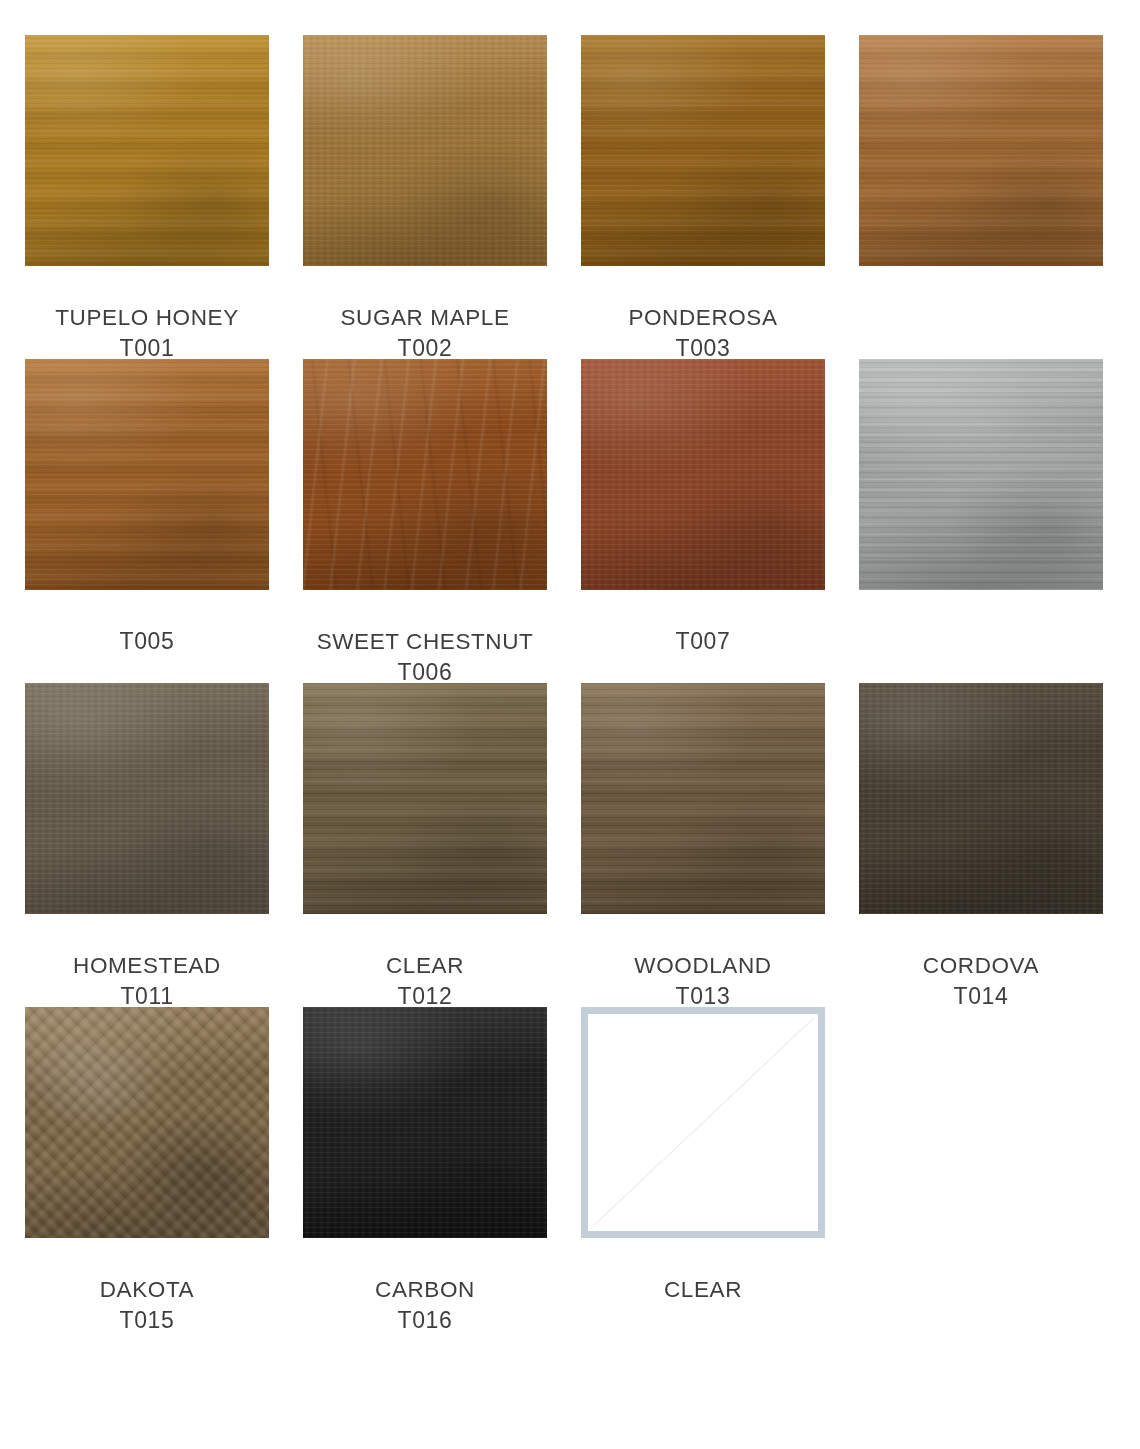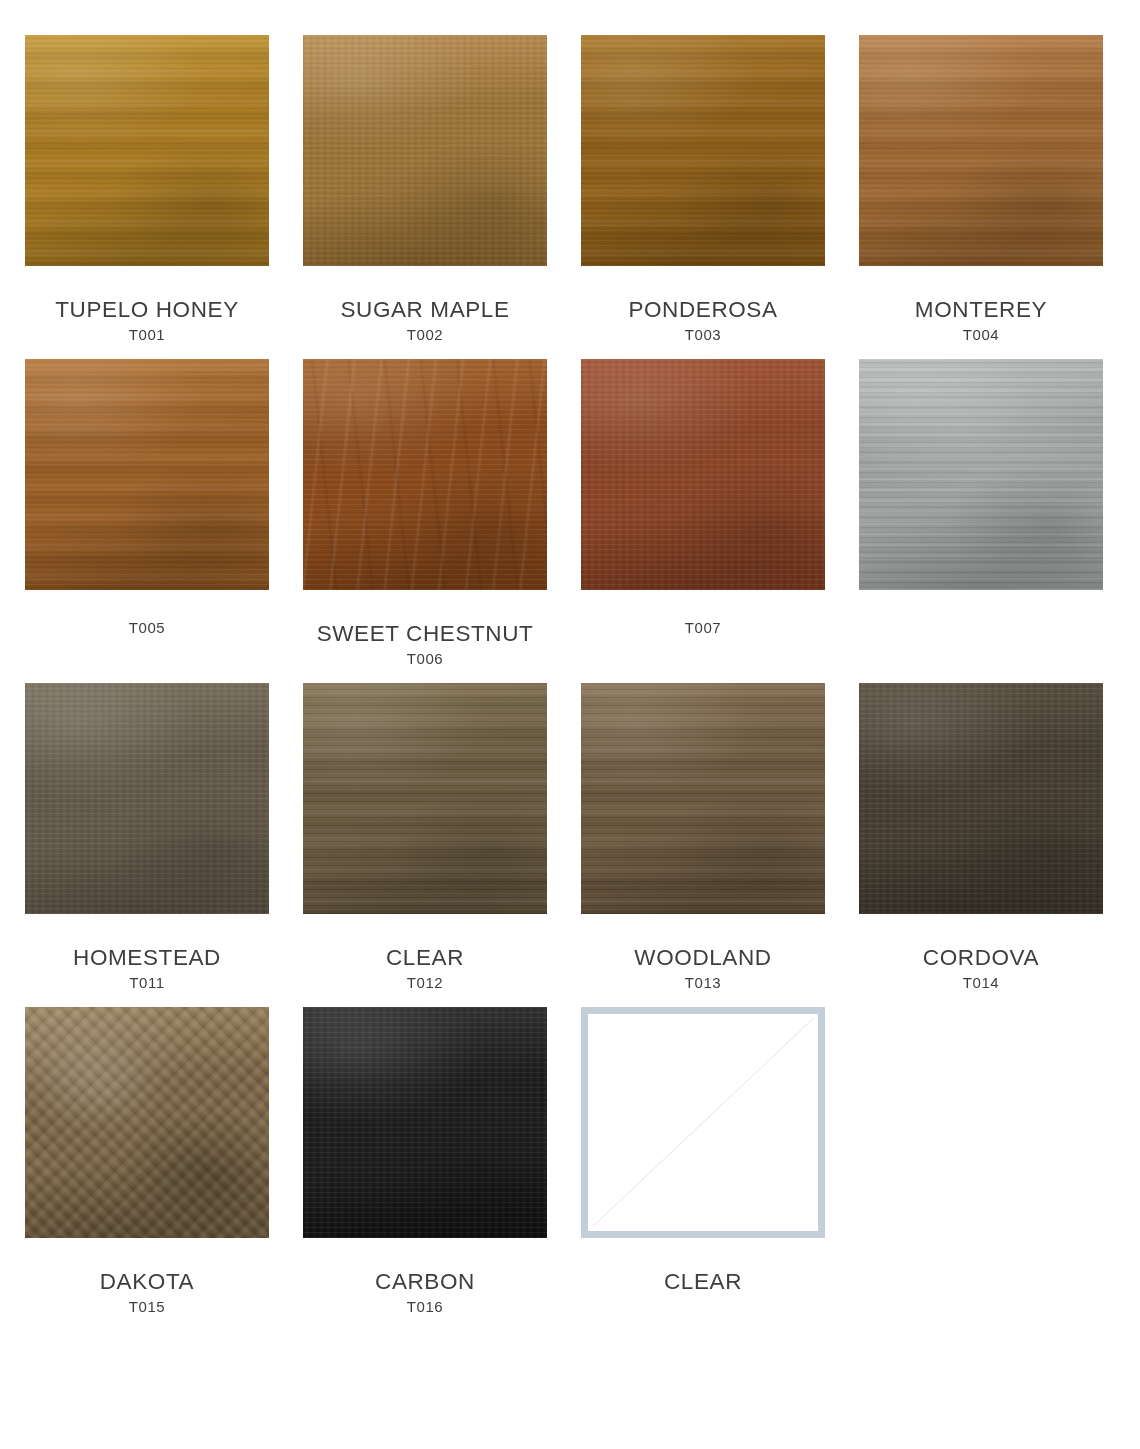--- a/index.html
+++ b/index.html
@@ -160,36 +160,36 @@
     position: absolute;
     inset: 0;
     width: 100%;
     height: 100%;
     display: block;
   }
 
   
   .swatch-caption {
     text-align: center;
-    padding-top: 28px;
+    padding-top: 36px;
     padding-bottom: 0;
     height: 93px;
     box-sizing: border-box;
   }
   .swatch-name {
     display: block;
     font-size: 22.5px;
     letter-spacing: 0.6px;
     color: #3e3e40;
     font-weight: 400;
     line-height: 1.38;
   }
   .swatch-code {
     display: block;
-    font-size: 15px;
+    font-size: 23px;
     letter-spacing: 0.6px;
     color: #3e3e40;
     font-weight: 400;
     line-height: 1.38;
   }
   .swatch-code:empty { display: none; }
 </style>
 </head>
 <body>
 
@@ -226,24 +226,20 @@
         <span class="swatch-name">PONDEROSA</span>
         <span class="swatch-code">T003</span>
       </div>
     </div>
     <div class="swatch-cell">
       <div class="swatch-chip" style="background: linear-gradient(175deg, rgb(187, 132, 80) 0%, rgb(157, 103, 50) 34%, rgb(157, 103, 50) 66%, rgb(127, 81, 36) 100%);">
         <div class="grain grain-h"></div>
         <div class="grain grain-band"></div>
         <div class="grain grain-blotch"></div>
       </div>
-      <div class="swatch-caption">
-        <span class="swatch-name">MONTEREY</span>
-        <span class="swatch-code">T004</span>
-      </div>
     </div>
     <div class="swatch-cell">
       <div class="swatch-chip" style="background: linear-gradient(175deg, rgb(183, 123, 64) 0%, rgb(154, 95, 39) 34%, rgb(154, 95, 39) 66%, rgb(123, 72, 26) 100%);">
         <div class="grain grain-h"></div>
         <div class="grain grain-band"></div>
         <div class="grain grain-blotch"></div>
       </div>
       <div class="swatch-caption">
         <span class="swatch-code">T005</span>
       </div>

